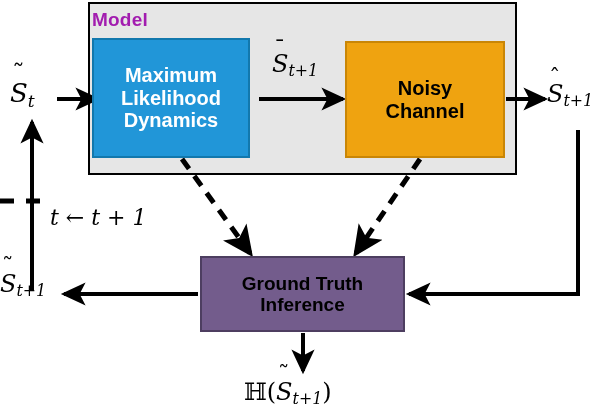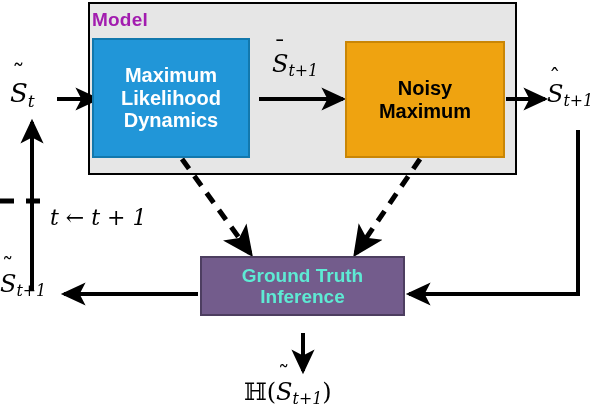--- a/index.html
+++ b/index.html
@@ -65,24 +65,24 @@
     width: 160px;
     height: 117px;
     background: #efa310;
     border-color: #c98606;
     color: #000000;
   }
   #gti-box {
     left: 200px;
     top: 256px;
     width: 205px;
-    height: 60px;
+    height: 76px;
     background: #735c8c;
     border-color: #4d3e60;
-    color: #5eead4;
+    color: #000000;
     font-size: 19px;
   }
 
   
   .math {
     font-family: "DejaVu Serif", serif;
     font-style: italic;
     color: #000000;
     white-space: nowrap;
   }
@@ -167,21 +167,21 @@
   </svg>
 
   <div class="abs proc-box" id="mld-box">
     <span style="white-space:pre-line">Maximum
 Likelihood
 Dynamics</span>
   </div>
 
   <div class="abs proc-box" id="noisy-box">
     <span style="white-space:pre-line">Noisy
-Maximum</span>
+Channel</span>
   </div>
 
   <div class="abs proc-box" id="gti-box">
     <span style="white-space:pre-line">Ground Truth
 Inference</span>
   </div>
 
   <div class="abs math" id="label-st">
     <span class="accent-wrap"><span class="accent acc-tilde">˜</span>S</span><span class="sub">t</span>
   </div>

